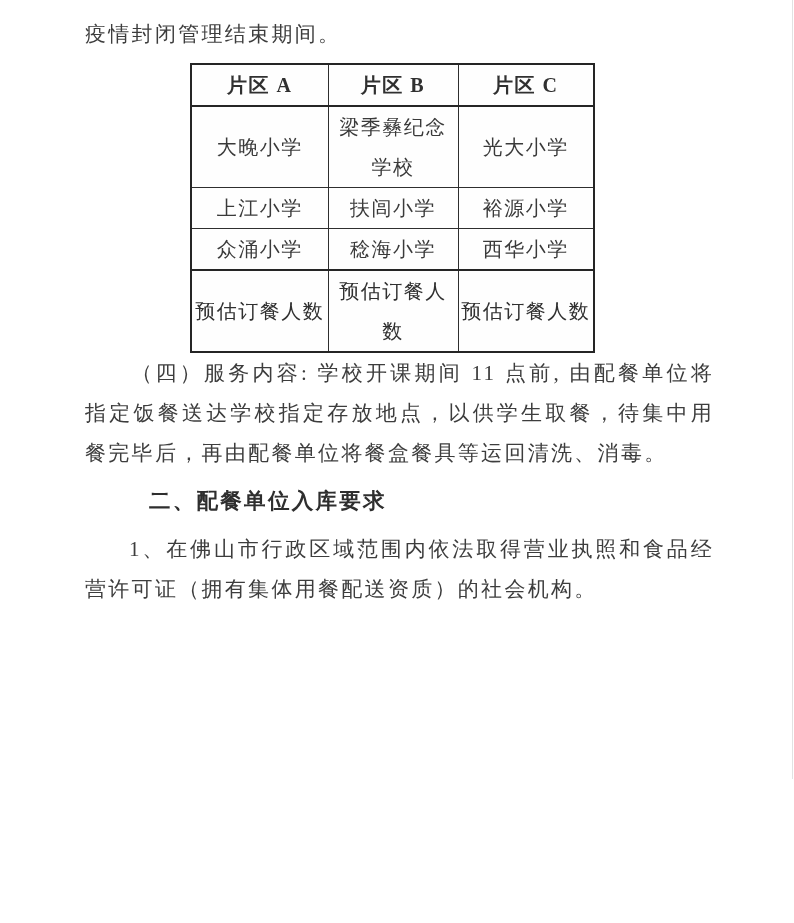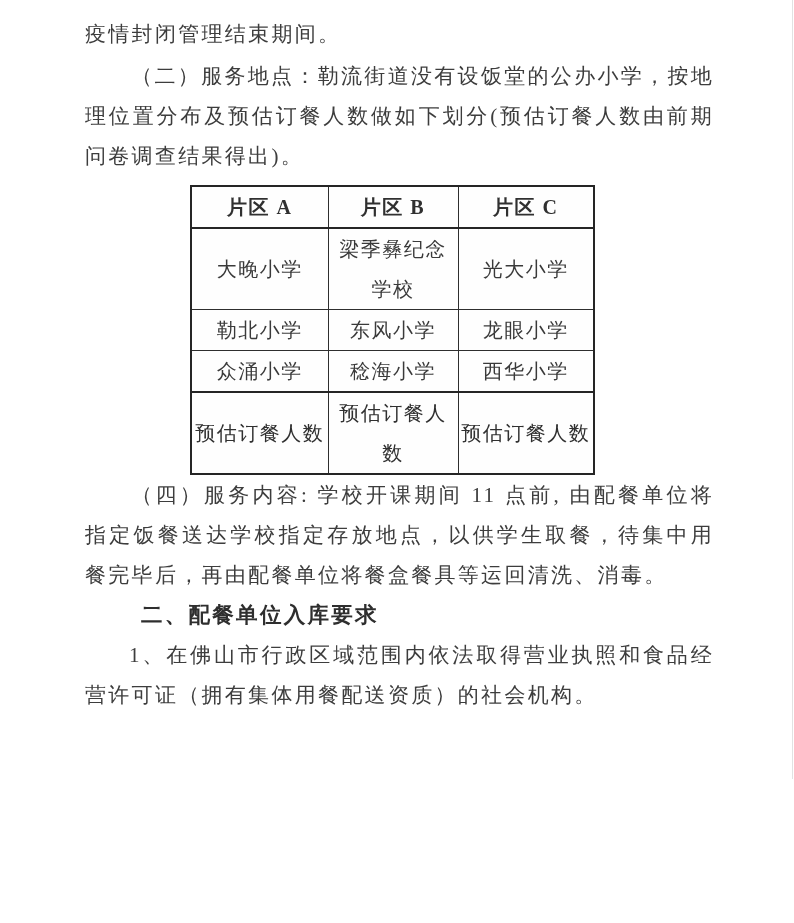--- a/index.html
+++ b/index.html
@@ -20,21 +20,21 @@
     line-height:40px;
     text-align:justify;
     letter-spacing:2.3px;
   }
   .para { margin:0; }
   .para.indent { text-indent:2.2em; }
   .para.num-indent { text-indent:2.1em; }
   .section-gap { margin-top:50px; }
   .small-gap { margin-top:2px; }
   .doc-heading {
-    margin:0;
+    margin:8px;
     text-indent:2.6em;
     font-weight:bold;
     color:#2e2e2e;
     font-size:21.5px;
     line-height:40px;
   }
   table.zone-table {
     border-collapse:collapse;
     margin:9px 0 0 105px;
     table-layout:fixed;
@@ -64,43 +64,42 @@
   }
 </style>
 </head>
 <body>
 
 <div class="page">
   <div class="content">
 
     <p class="para">疫情封闭管理结束期间。</p>
 
-    <p class="para indent small-gap">（二）服务地点：勒流街道没有设饭堂的公办小学，按地理位置分布及预估订餐人数做如下划分(预估订餐人数由前期问卷调查结果得出)。</p>
 
     <table class="zone-table">
       <colgroup>
           <col class="c1">
           <col class="c2">
           <col class="c3">
         </colgroup>
       <tbody>
           <tr class="hdr">
         <th>片区 A</th>
         <th>片区 B</th>
         <th>片区 C</th>
       </tr>
       <tr>
         <td>大晚小学</td>
         <td>梁季彝纪念学校</td>
         <td>光大小学</td>
       </tr>
       <tr>
-        <td>勒北小学</td>
-        <td>东风小学</td>
-        <td>龙眼小学</td>
+        <td>上江小学</td>
+        <td>扶闾小学</td>
+        <td>裕源小学</td>
       </tr>
       <tr>
         <td>众涌小学</td>
         <td>稔海小学</td>
         <td>西华小学</td>
       </tr>
       <tr class="est-label">
         <td>预估订餐人数</td>
         <td>预估订餐人数</td>
         <td>预估订餐人数</td>

